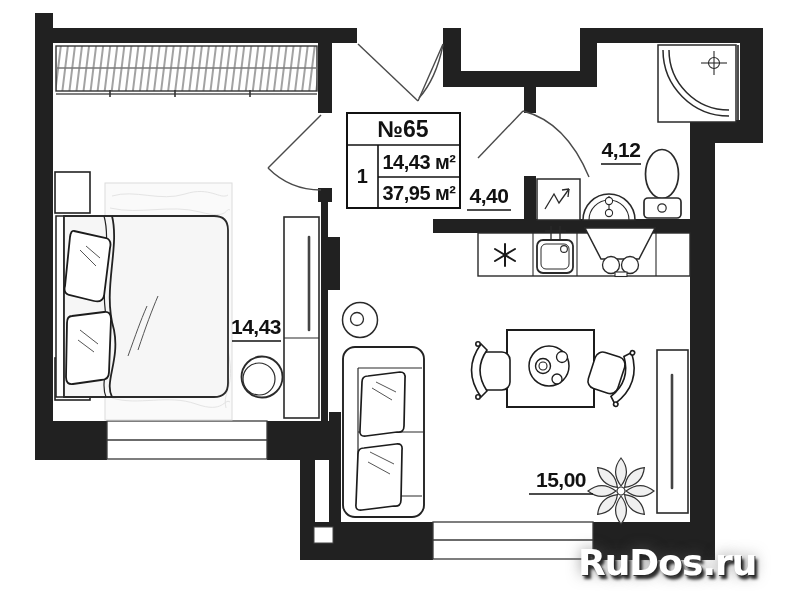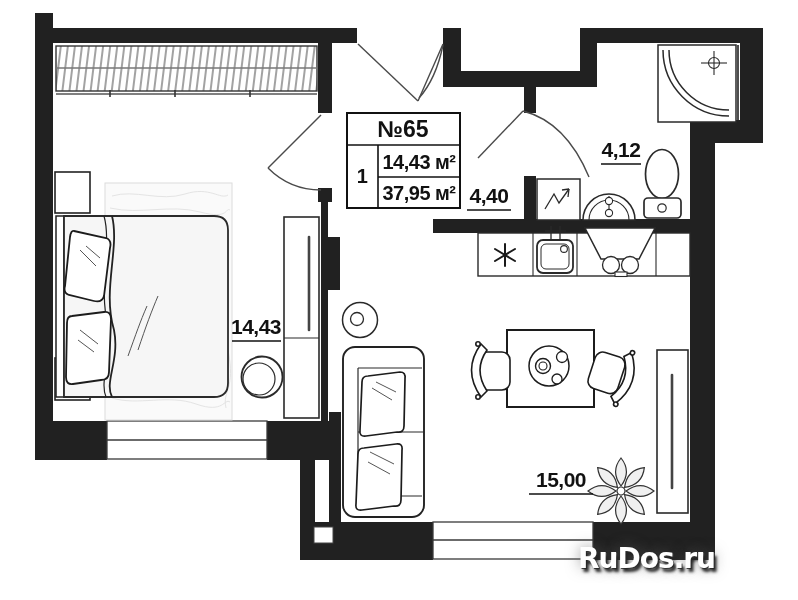--- a/index.html
+++ b/index.html
@@ -5,21 +5,21 @@
   html,body{margin:0;padding:0;background:#fff;}
   .stage{position:relative;width:798px;height:600px;background:#fff;overflow:hidden;
          font-family:"Liberation Sans",sans-serif;}
   svg{position:absolute;left:0;top:0;}
   svg text{font-family:"Liberation Sans","DejaVu Sans",sans-serif;fill:#111;}
   .area-label{font-size:21px;font-weight:600;letter-spacing:-0.5px;}
   .box-title{font-size:23px;font-weight:600;}
   .box-num{font-size:20px;font-weight:600;letter-spacing:-0.5px;}
   .watermark{position:absolute;left:578px;top:542px;z-index:5;
     font-family:"DejaVu Sans","Liberation Sans",sans-serif;
-    font-size:28px;font-weight:700;letter-spacing:-1px;color:#fff;
+    font-size:36px;font-weight:700;letter-spacing:-1px;color:#fff;
     text-shadow:3px 4px 3px rgba(35,35,35,.95),0 0 14px rgba(95,95,95,.65),1px 1px 0 #4a4a4a;text-align:center;}
 </style>
 </head>
 <body>
 
 <div class="stage">
 <svg width="798" height="600" viewBox="0 0 798 600">
   <defs>
     <pattern id="hatch" width="7" height="46" patternUnits="userSpaceOnUse" patternTransform="rotate(7)">
       <line x1="3" y1="0" x2="3" y2="46" stroke="#555" stroke-width="1.1"></line>

